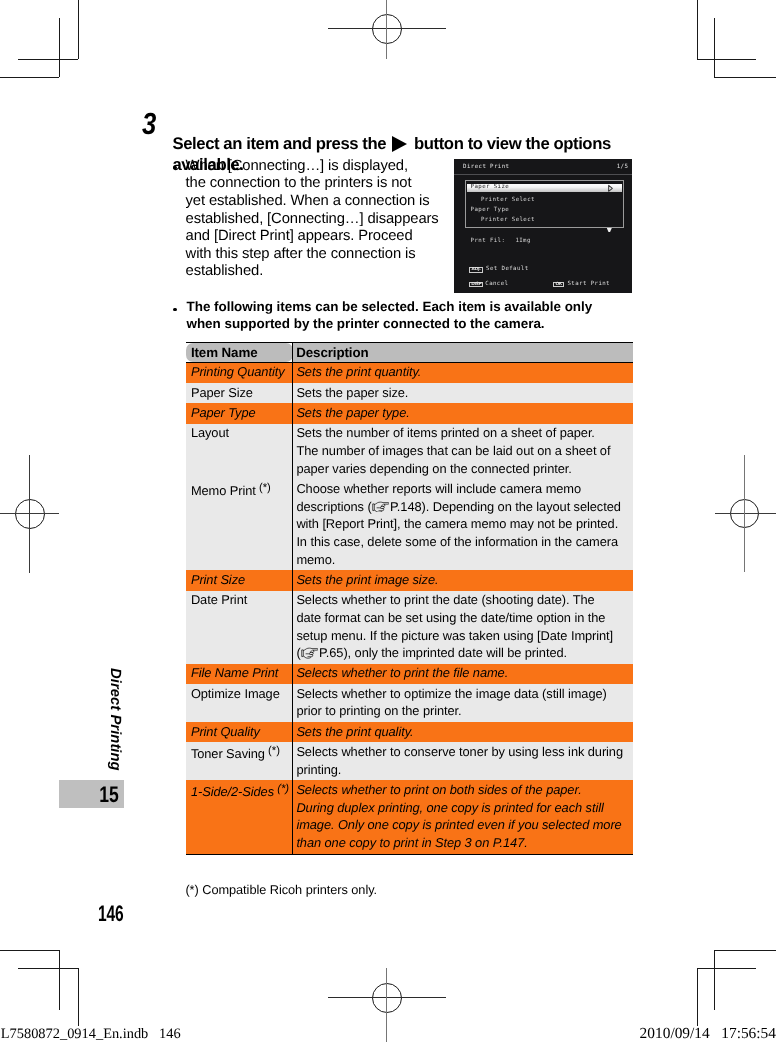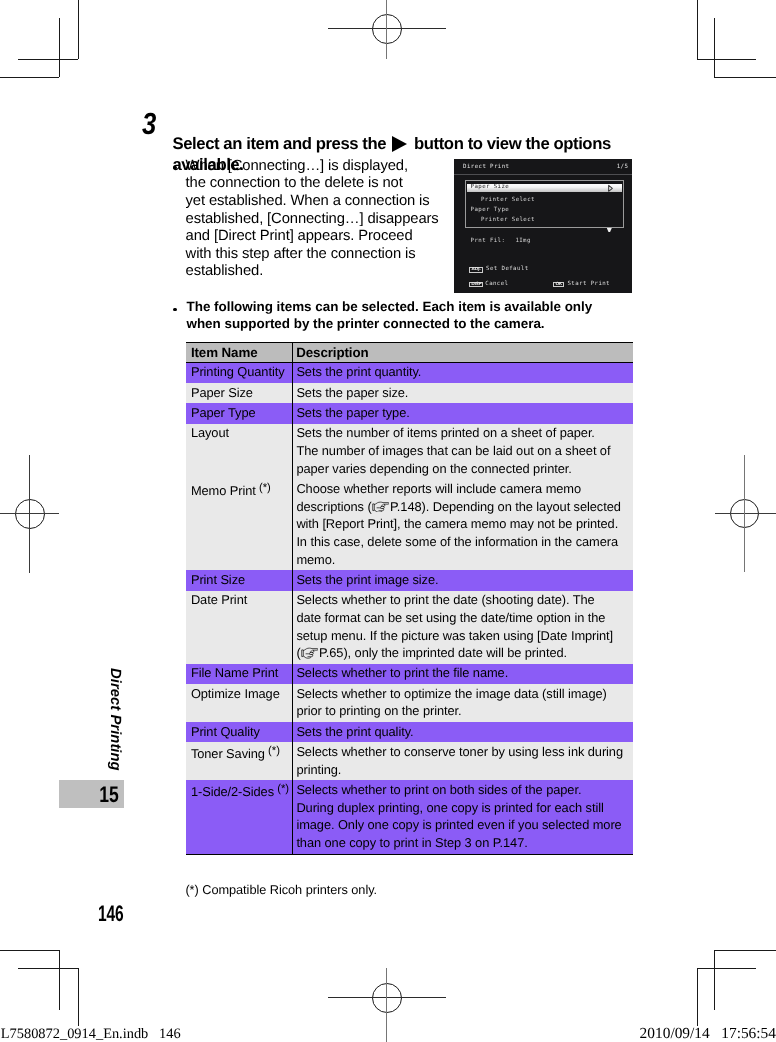--- a/index.html
+++ b/index.html
@@ -30,28 +30,28 @@
 
   #lcd{position:absolute;left:454.4px;top:159.2px;width:177.3px;height:133.7px;
        background:#161618;font-family:"DejaVu Sans Mono",monospace;overflow:hidden;}
 
   #tbl{position:absolute;left:186px;top:342.3px;width:446.6px;border-collapse:collapse;
        table-layout:fixed;}
   #tbl td,#tbl th{vertical-align:top;padding:0;font-weight:normal;text-align:left;}
   #tbl .thr th{background:#bcbcbc;font-size:13.35px;font-weight:bold;height:18.6px;
                line-height:17.4px;letter-spacing:-0.1px;vertical-align:middle;
                border-top:1.4px solid #000;border-bottom:1.1px solid #000;}
-  #tbl .thr th.a{padding-left:4.9px;width:101.2px;}
+  #tbl .thr th.a{padding-left:4.9px;width:101.2px;border-radius:7px;}
   #tbl .thr th.b{padding-left:3.2px;border-left:1.1px solid #000;}
   #tbl .nm{font-size:12.85px;line-height:17.70px;padding-left:4.9px;padding-top:0.5px;padding-bottom:2.06px;
            letter-spacing:-0.08px;white-space:nowrap;}
   #tbl .ds{font-size:12.85px;line-height:17.70px;padding-left:3.3px;padding-right:2px;padding-top:0.5px;padding-bottom:2.06px;
            letter-spacing:-0.08px;border-left:1.1px solid #000;}
   #tbl .dl{white-space:nowrap;}
-  #tbl tr.odd td{background:#8b5cf6;}
+  #tbl tr.odd td{background:#f97316;font-style:italic;}
   #tbl tr.even td{background:#e9e9e9;}
   #tbl tr.last td{border-bottom:1.4px solid #000;}
   .ast{font-size:11.3px;vertical-align:4.1px;letter-spacing:0;}
   .hand{display:inline-block;width:17.8px;height:11.6px;vertical-align:-1.7px;margin-right:0.6px;}
 
   #fnote{position:absolute;left:185.4px;top:881.5px;font-size:12.77px;letter-spacing:-0.05px;}
 
   #chapter-title{position:absolute;left:121.8px;top:667.8px;font-size:14.8px;font-weight:bold;
                  font-style:italic;letter-spacing:0.05px;transform-origin:0 0;
                  transform:rotate(90deg);white-space:nowrap;line-height:14.8px;}
@@ -104,21 +104,21 @@
   <div class="regline" style="left:328.0px;top:997.2px;width:117.6px;height:1.1px;background:#2b2b2b"></div>
   <div class="regline" style="left:386.2px;top:968.0px;width:1.1px;height:74.0px;background:#757575"></div>
 </div>
 
 <div id="step-num">3</div>
 <div id="step-head"><span>Select an item and press the </span><span class="tri"></span><span> button to view the options available.</span></div>
 
 <div class="bdot" style="top:165.5px"></div>
 <div class="bul" style="top:157.9px;width:270px">
   <div>When [Connecting…] is displayed,</div>
-  <div>the connection to the delete is not</div>
+  <div>the connection to the printers is not</div>
   <div>yet established. When a connection is</div>
   <div>established, [Connecting…] disappears</div>
   <div>and [Direct Print] appears. Proceed</div>
   <div>with this step after the connection is</div>
   <div>established.</div>
 </div>
 <div class="bdot" style="top:307.5px"></div>
 <div class="bul bold" style="top:297.6px;width:430px;left:186.5px">
   <div>The following items can be selected. Each item is available only</div>
   <div>when supported by the printer connected to the camera.</div>

